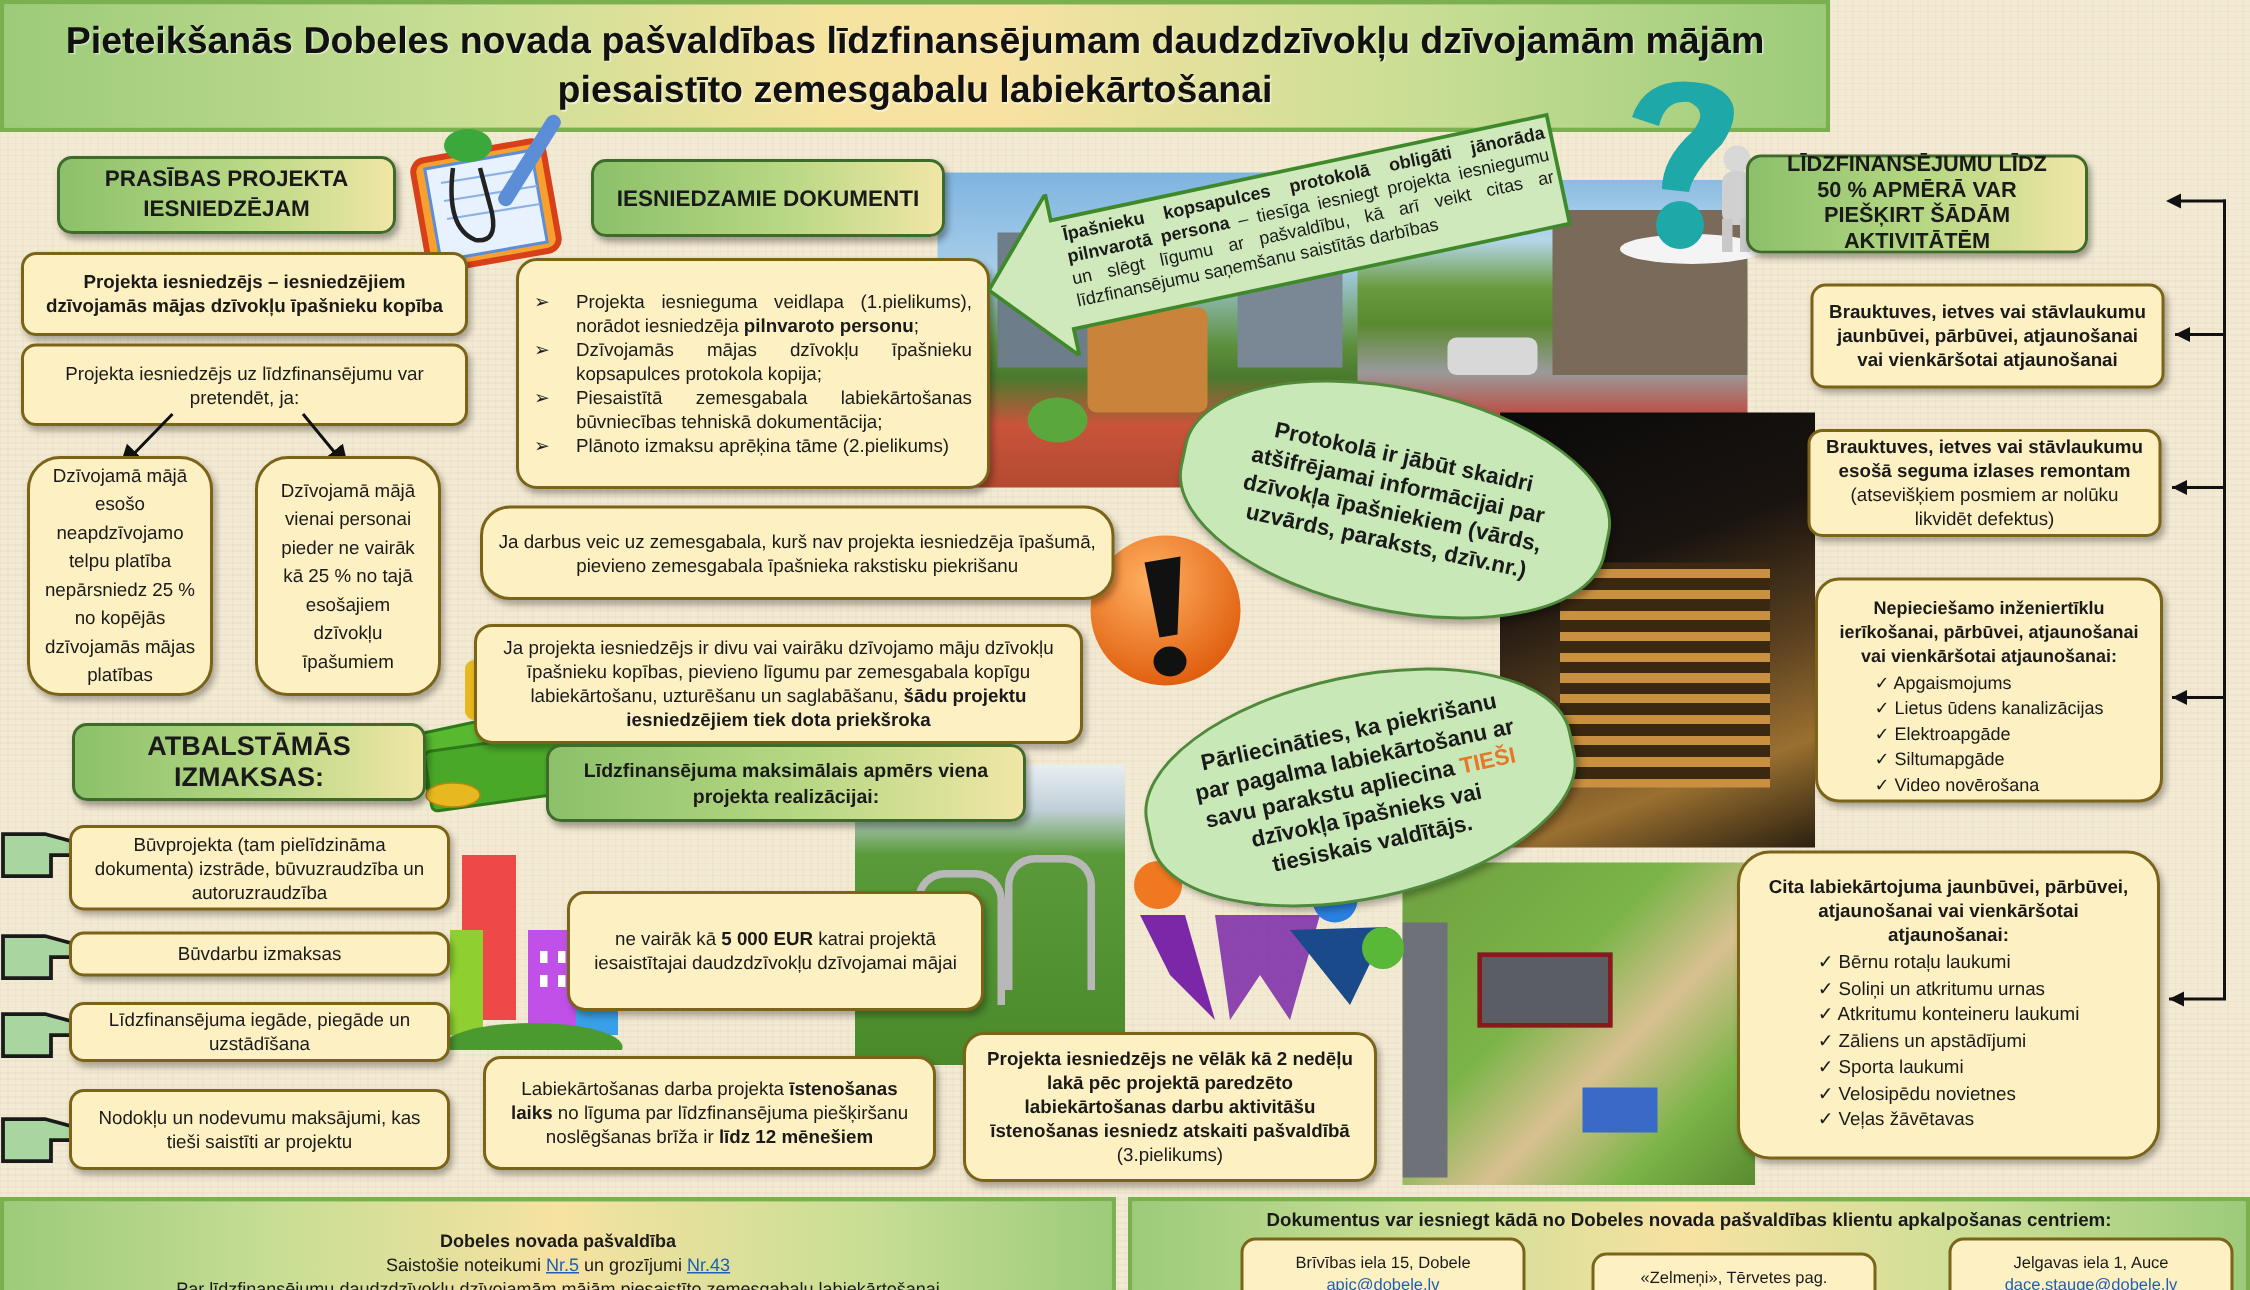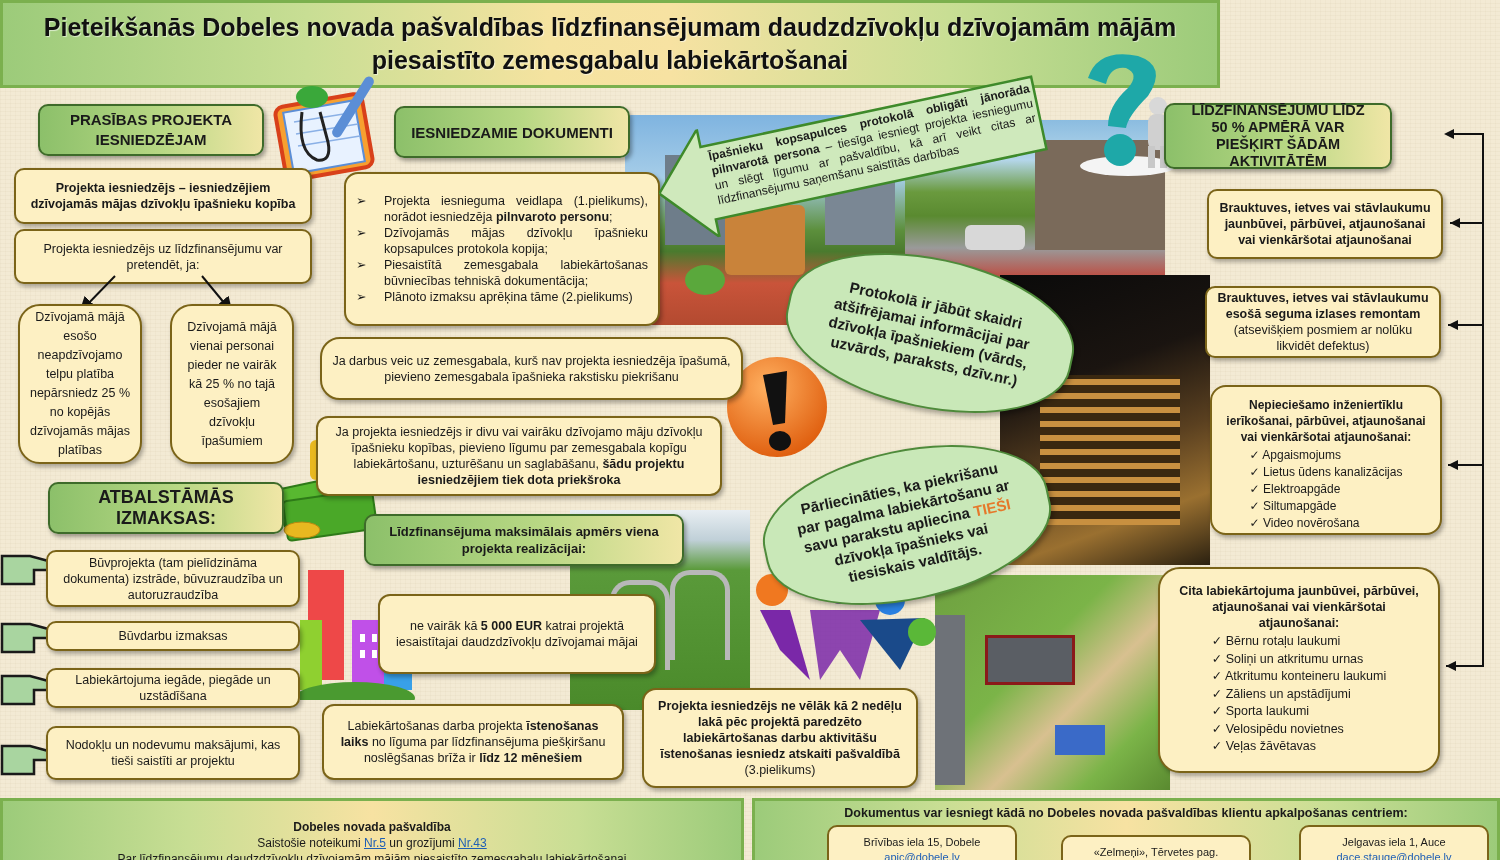--- a/index.html
+++ b/index.html
@@ -283,33 +283,33 @@
 <div class="abs beige" style="left:46px; top:621px; width:254px; height:30px; border-radius:10px;">
   <span>Būvdarbu izmaksas</span>
 </div>
 
 <div class="abs hand" style="left:0px; top:668px;">
   <svg width="60" height="40" viewBox="0 0 60 40">
       <path d="M2 8 L30 8 L52 14 Q58 18 52 22 L34 22 L34 36 L2 36 Z" fill="#a9d5a0" stroke="#1a1a1a" stroke-width="2.5"></path>
     </svg>
 </div>
 <div class="abs beige" style="left:46px; top:668px; width:254px; height:40px; border-radius:10px;">
-  <span>Labiekārtojuma iegāde, piegāde un uzstādīšana</span>
+  <span>Līdzfinansējuma iegāde, piegāde un uzstādīšana</span>
 </div>
 
 <div class="abs hand" style="left:0px; top:738px;">
   <svg width="60" height="40" viewBox="0 0 60 40">
       <path d="M2 8 L30 8 L52 14 Q58 18 52 22 L34 22 L34 36 L2 36 Z" fill="#a9d5a0" stroke="#1a1a1a" stroke-width="2.5"></path>
     </svg>
 </div>
 <div class="abs beige" style="left:46px; top:726px; width:254px; height:54px; border-radius:10px;">
   <span>Nodokļu un nodevumu maksājumi, kas tieši saistīti ar projektu</span>
 </div>
 
-<div class="abs green-head" style="left:364px; top:514px; width:320px; height:52px; font-size:13px; line-height:17px; padding:0 12px;text-align:center;">
+<div class="abs green-head" style="left:364px; top:496px; width:320px; height:52px; font-size:13px; line-height:17px; padding:0 12px;text-align:center;">
   <span>Līdzfinansējuma maksimālais apmērs viena projekta realizācijai:</span>
 </div>
 
 <div class="abs beige" style="left:378px; top:594px; width:278px; height:80px; border-radius:12px;">
   <span><span>ne vairāk kā </span><b>5 000 EUR</b><span> katrai projektā iesaistītajai daudzdzīvokļu dzīvojamai mājai</span></span>
 </div>
 
 <div class="abs beige" style="left:322px; top:704px; width:302px; height:76px; border-radius:12px;">
   <span><span>Labiekārtošanas darba projekta </span><b>īstenošanas laiks</b><span> no līguma par līdzfinansējuma piešķiršanu noslēgšanas brīža ir </span><b>līdz 12 mēnešiem</b></span>
 </div>

